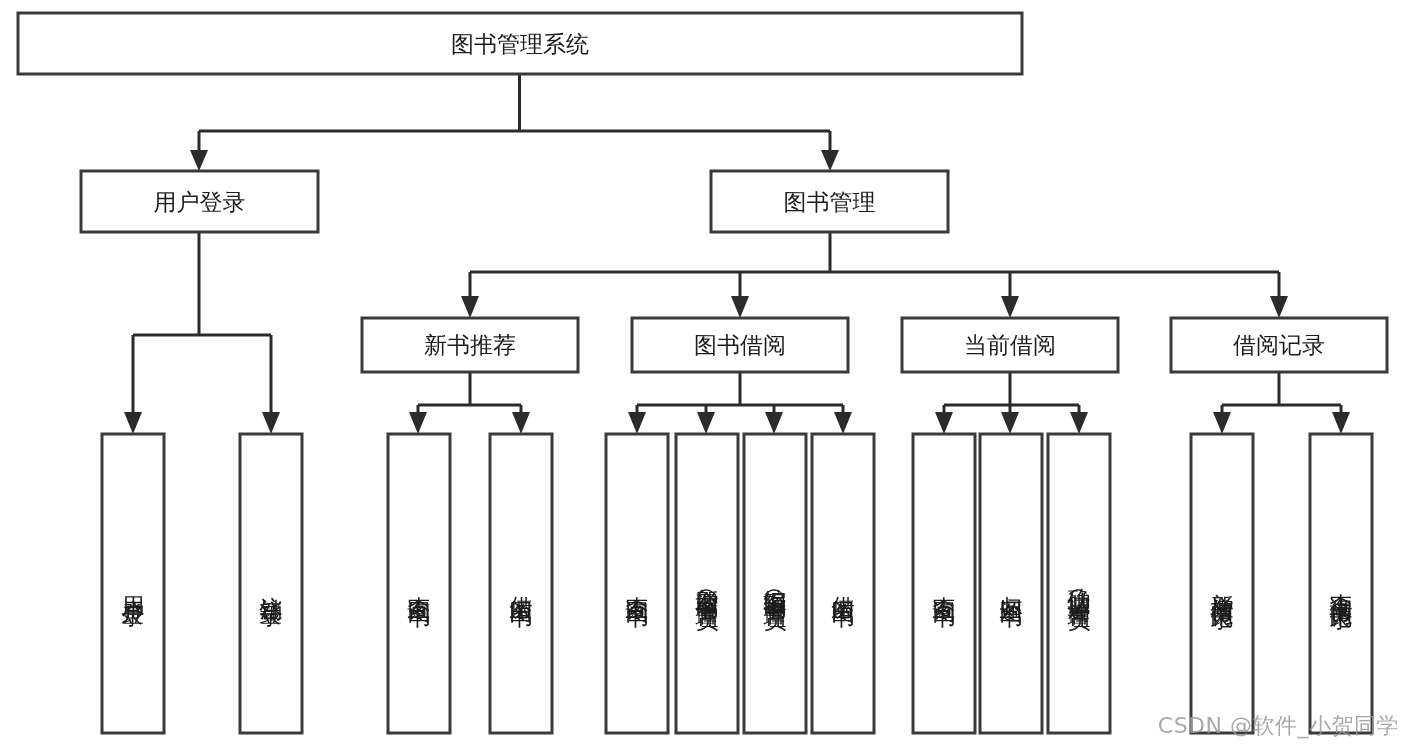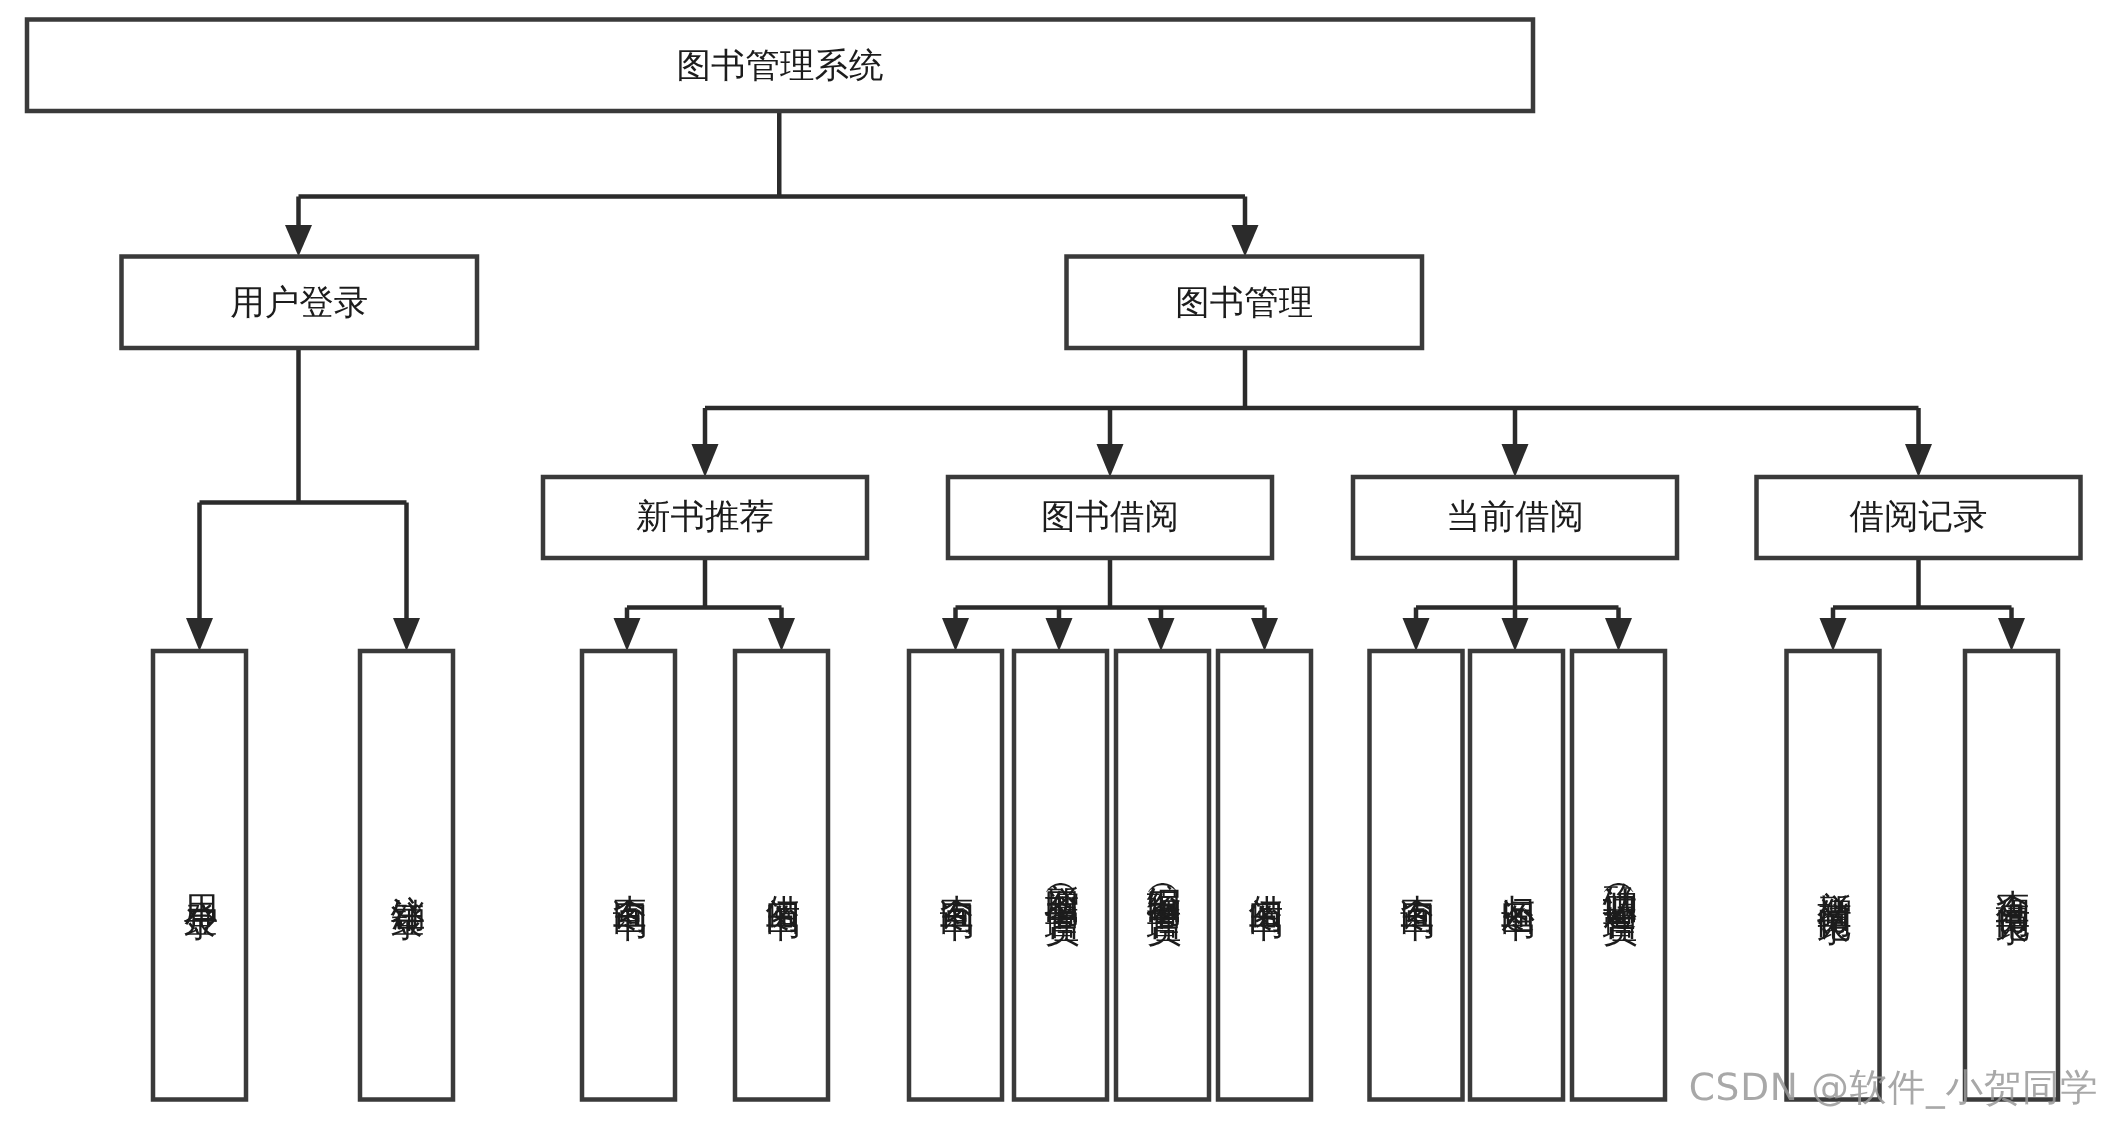--- a/index.html
+++ b/index.html
@@ -66,21 +66,21 @@
     justify-content: center;
     white-space: nowrap;
     pointer-events: none;
     box-sizing: border-box;
   }
   .watermark {
     position: absolute;
     right: 6px;
     bottom: 6px;
     font-family: "DejaVu Sans", "Liberation Sans", sans-serif;
-    font-size: 25px;
+    font-size: 22px;
     color: #9a9a9a;
     opacity: .85;
     letter-spacing: .5px;
     white-space: nowrap;
   }
 </style>
 </head>
 <body>
 
 <div id="diagram-root">

